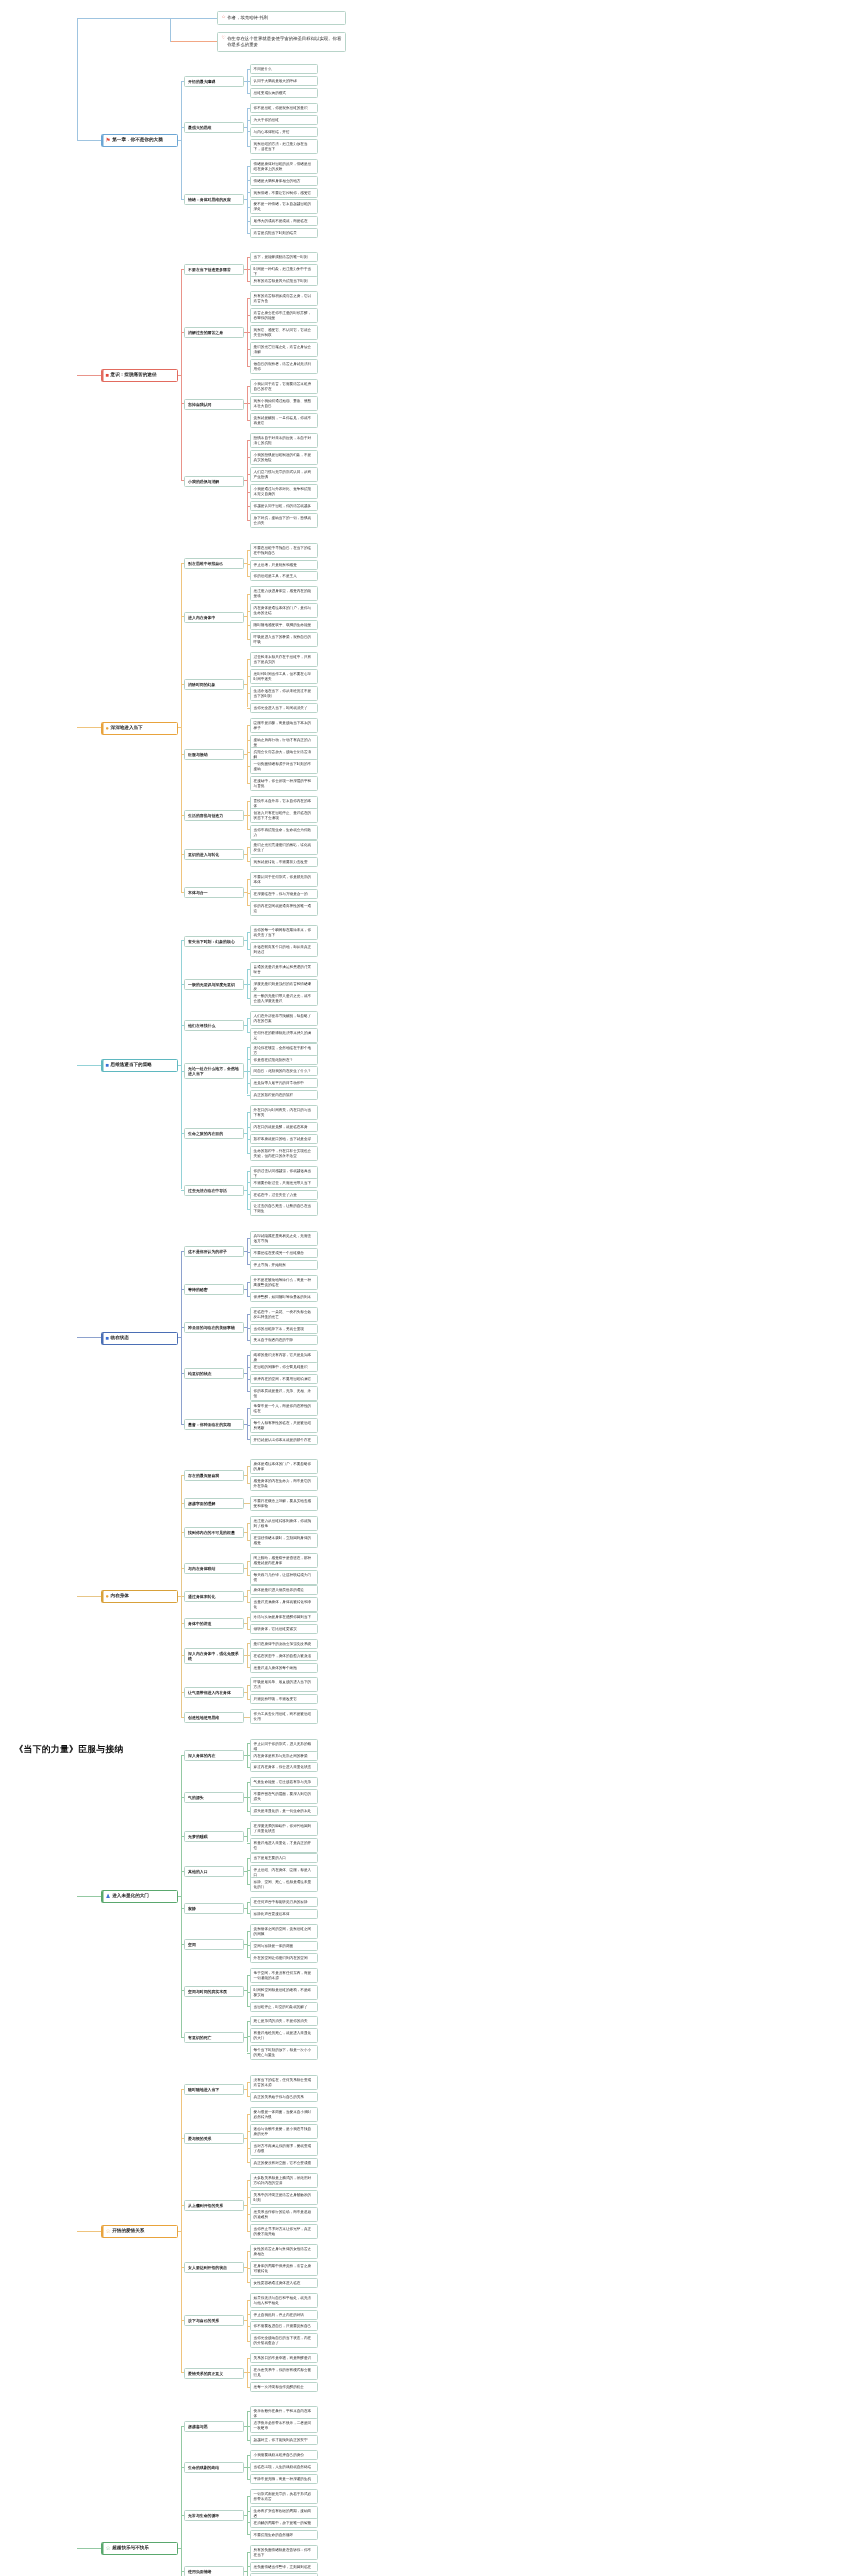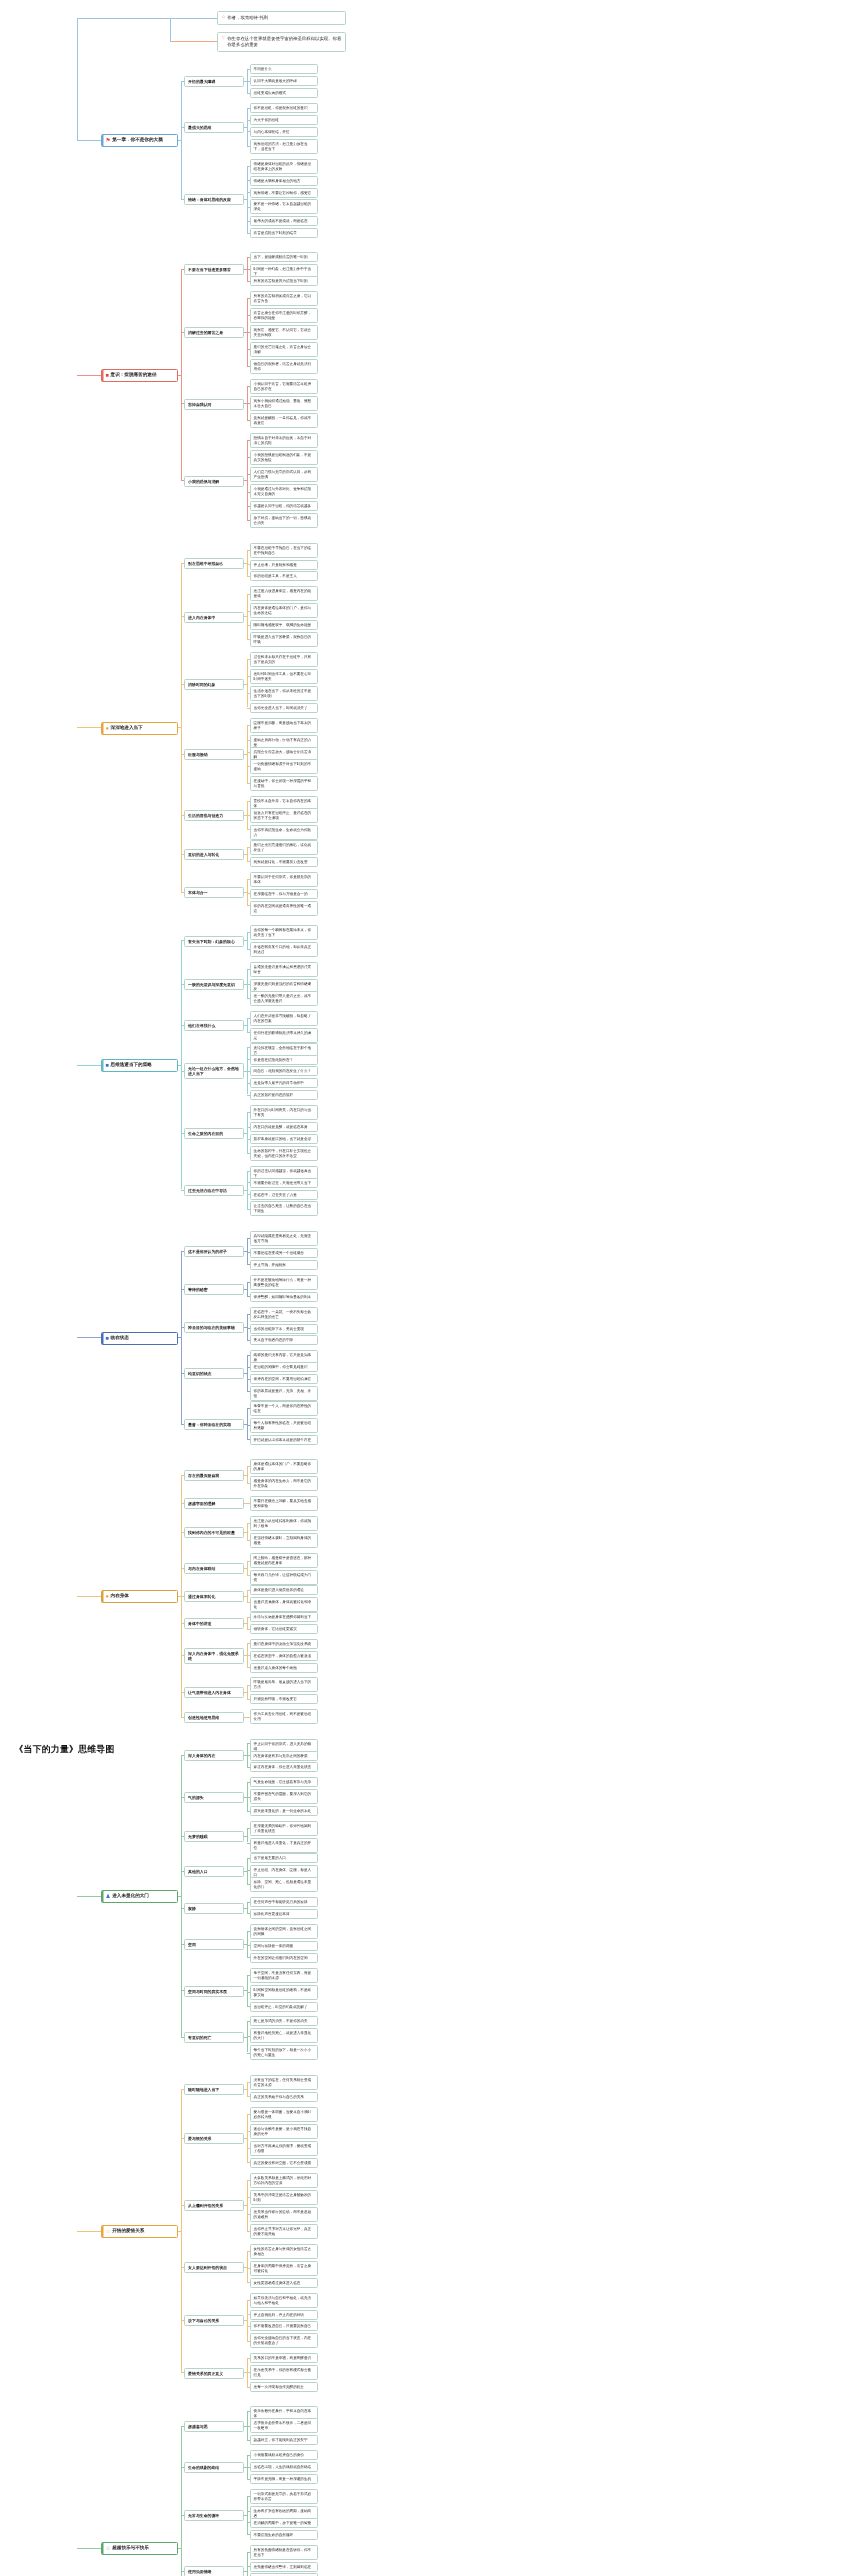--- a/index.html
+++ b/index.html
@@ -76,21 +76,21 @@
   .ico-sq-blue::before { content:"\25A0"; color:#3b6fd4; }
   .ico-circ::before    { content:"\25CF"; color:#e8a33d; }
   .ico-person::before  { content:"\265F"; color:#3b6fd4; }
   .ico-star2::before   { content:"\2606"; color:#e8a33d; }
   .ico-star3::before   { content:"\2606"; color:#5aa86e; }
 </style>
 </head>
 <body>
 
 <div id="canvas" style="height: 3507px;">
-  <div class="root-node">《当下的力量》思维导图</div>
+  <div class="root-node">《当下的力量》臣服与接纳</div>
 <div class="node big" style="left: 217px; width: 129px; top: 11.3px;">
       <span class="ico ico-star"></span>
       <span class="txt">作者，埃克哈特·托利</span>
     </div>
     <div class="node big" style="left: 217px; width: 129px; top: 32px;">
       <span class="ico ico-heart"></span>
       <span class="txt">你生存在这个世界就是要使宇宙的神圣目标得以实现。你看你是多么的重要</span>
     </div>
     <div class="edge h e-blue" style="left: 170px; top: 17.5px; width: 47px;"></div>
     <div class="edge h e-orange" style="left: 170px; top: 41px; width: 47px;"></div>

